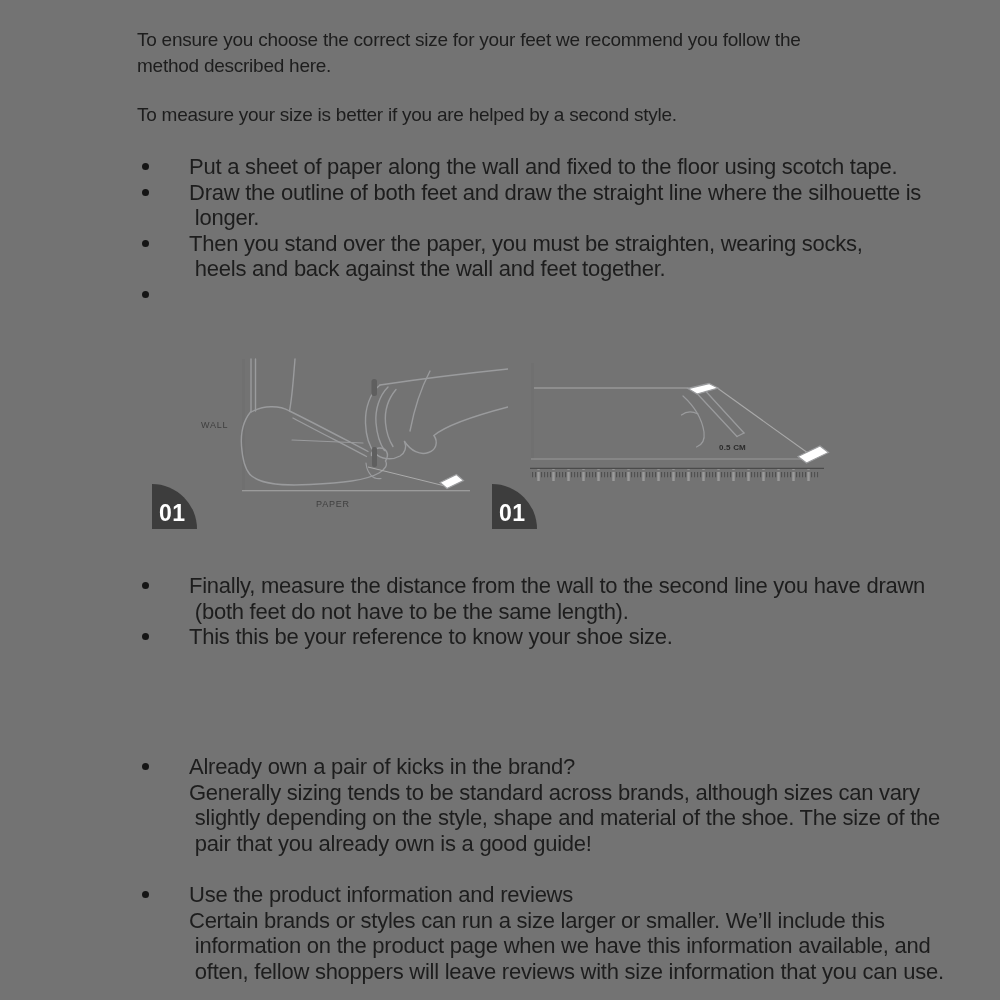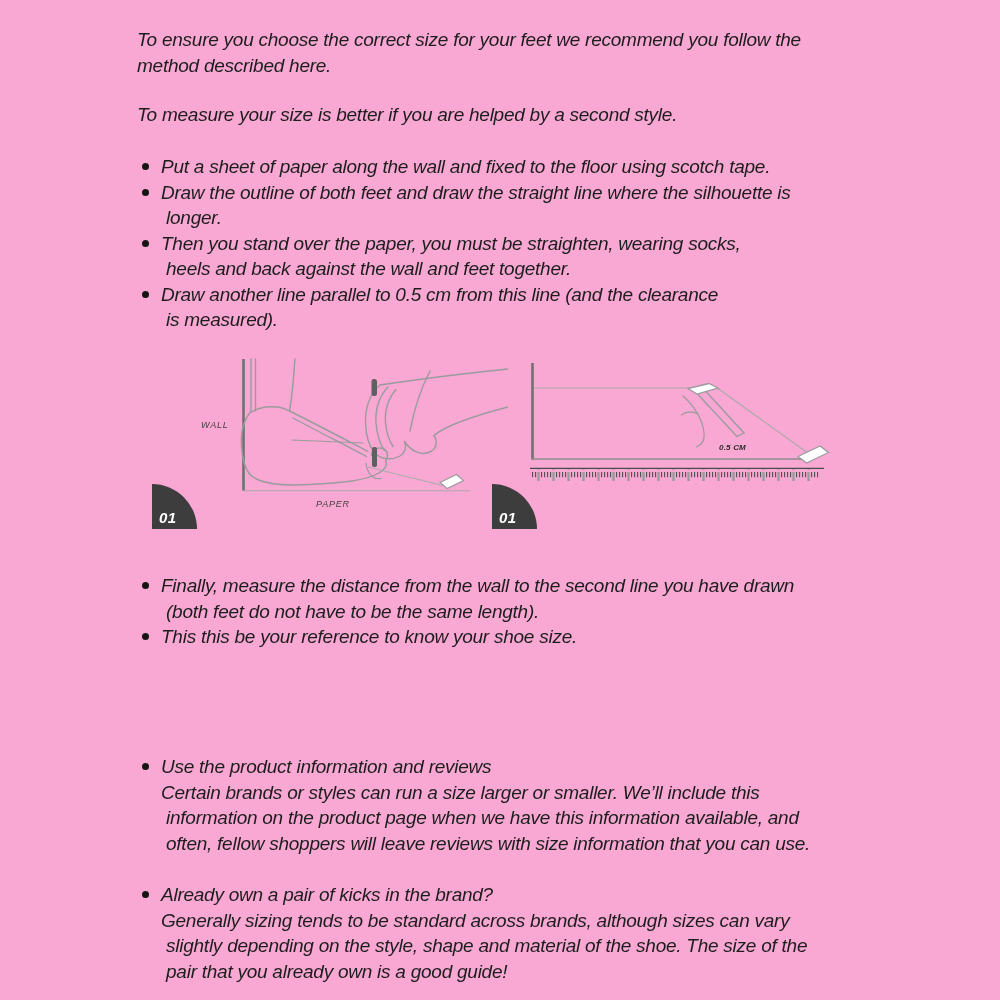--- a/index.html
+++ b/index.html
@@ -1,43 +1,43 @@
 <!DOCTYPE html>
 <html><head>
 <meta charset="utf-8">
 <style>
   html,body{margin:0;padding:0;background:#ffffff;}
   .page{
-    position:relative;width:1000px;height:1000px;background:#f9a8d4;overflow:hidden;
-    font-family:"Liberation Sans", sans-serif;color:#1d1d1d;font-style:italic;
+    position:relative;width:1000px;height:1000px;background:#737373;overflow:hidden;
+    font-family:"Liberation Sans", sans-serif;color:#1d1d1d;
   }
   .para{
     position:absolute;left:137px;margin:0;
     font-size:19px;line-height:25.5px;letter-spacing:-0.25px;
     white-space:pre-line;
   }
   .list{position:absolute;left:137px;}
   .li{display:flex;align-items:flex-start;}
   .dot{
     width:7px;height:7px;border-radius:50%;background:#151515;
     margin:9px 0 0 5px;flex:none;
   }
   .li-text{
-    margin-left:12px;font-size:19px;line-height:25.5px;letter-spacing:-0.25px;
+    margin-left:40px;font-size:22px;line-height:25.5px;letter-spacing:-0.25px;
     white-space:pre-line;
   }
   .list-spaced .li + .li{margin-top:26px;}
   .figure{position:absolute;height:175px;}
   .badge{
     position:absolute;left:0;top:129px;width:45px;height:45px;
     background:#3d3d3d;border-top-right-radius:100% 100%;
   }
   .badge-num{
     position:absolute;left:7px;bottom:4px;color:#ffffff;
-    font-size:15px;font-weight:bold;letter-spacing:0.5px;line-height:1;
+    font-size:23px;font-weight:bold;letter-spacing:0.5px;line-height:1;
   }
   .fig-label{
     font-family:"Liberation Sans", sans-serif;font-size:9px;
     letter-spacing:0.8px;fill:#3f3f3f;
   }
   .fig-label-bold{
     font-family:"Liberation Sans", sans-serif;font-size:8px;font-weight:bold;
     letter-spacing:0.2px;fill:#2b2b2b;
   }
   svg{display:block;}
@@ -61,22 +61,20 @@
       <span class="li-text">Draw the outline of both feet and draw the straight line where the silhouette is
 &nbsp;longer.</span>
     </div>
     <div class="li">
       <span class="dot"></span>
       <span class="li-text">Then you stand over the paper, you must be straighten, wearing socks,
 &nbsp;heels and back against the wall and feet together.</span>
     </div>
     <div class="li">
       <span class="dot"></span>
-      <span class="li-text">Draw another line parallel to 0.5 cm from this line (and the clearance
-&nbsp;is measured).</span>
     </div>
   </div>
 
   <div class="figure" style="left:152px;top:355px;width:356px">
     <svg viewBox="0 0 356 175" width="356" height="175">
       <text x="49" y="73" class="fig-label">WALL</text>
       <line x1="91.5" y1="4" x2="91.5" y2="136" stroke="#707070" stroke-width="2.6"></line>
       <line x1="90" y1="135.7" x2="318" y2="135.7" stroke="#a8a8a8" stroke-width="1.1"></line>
       <text x="181" y="152" text-anchor="middle" class="fig-label">PAPER</text>
 
@@ -169,27 +167,27 @@
     <div class="li">
       <span class="dot"></span>
       <span class="li-text">This this be your reference to know your shoe size.</span>
     </div>
   </div>
 
 
   <div class="list list-spaced" style="top:754px">
     <div class="li">
       <span class="dot"></span>
+      <span class="li-text">Already own a pair of kicks in the brand?
+Generally sizing tends to be standard across brands, although sizes can vary
+&nbsp;slightly depending on the style, shape and material of the shoe. The size of the
+&nbsp;pair that you already own is a good guide!</span>
+    </div>
+    <div class="li">
+      <span class="dot"></span>
       <span class="li-text">Use the product information and reviews
 Certain brands or styles can run a size larger or smaller. We’ll include this
 &nbsp;information on the product page when we have this information available, and
 &nbsp;often, fellow shoppers will leave reviews with size information that you can use.</span>
-    </div>
-    <div class="li">
-      <span class="dot"></span>
-      <span class="li-text">Already own a pair of kicks in the brand?
-Generally sizing tends to be standard across brands, although sizes can vary
-&nbsp;slightly depending on the style, shape and material of the shoe. The size of the
-&nbsp;pair that you already own is a good guide!</span>
     </div>
   </div>
 
 </div>
 
 </body></html>

